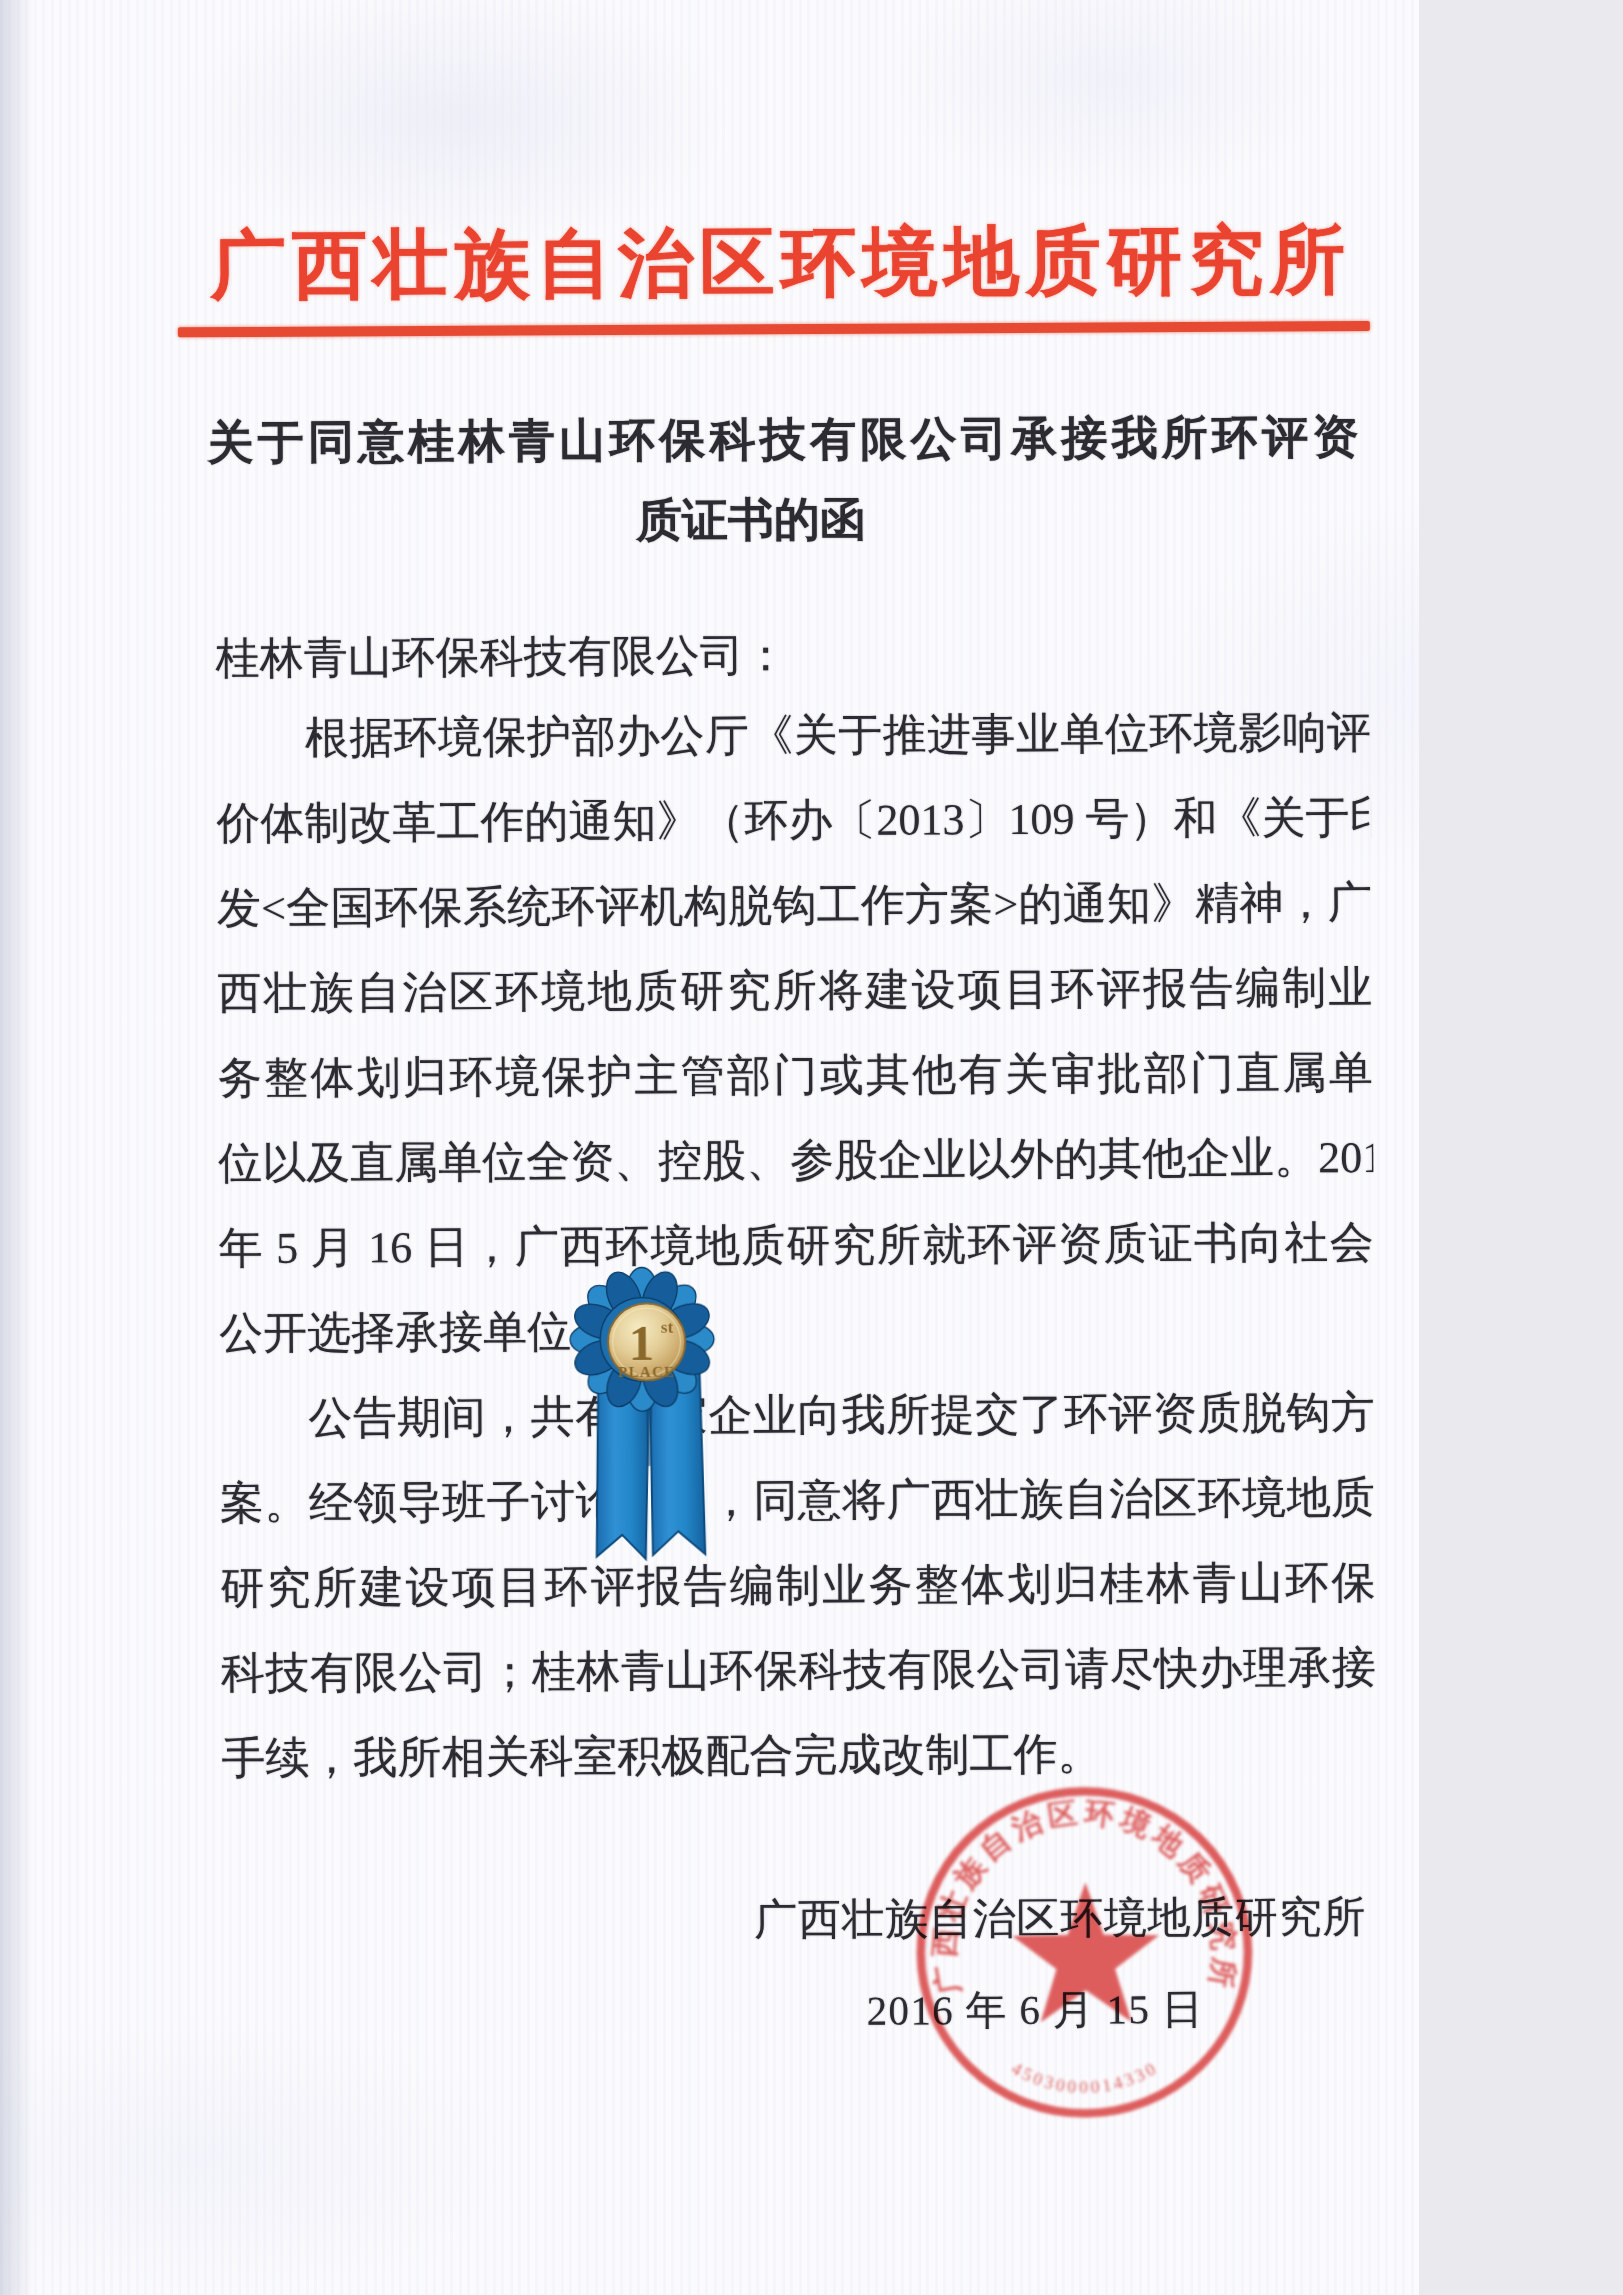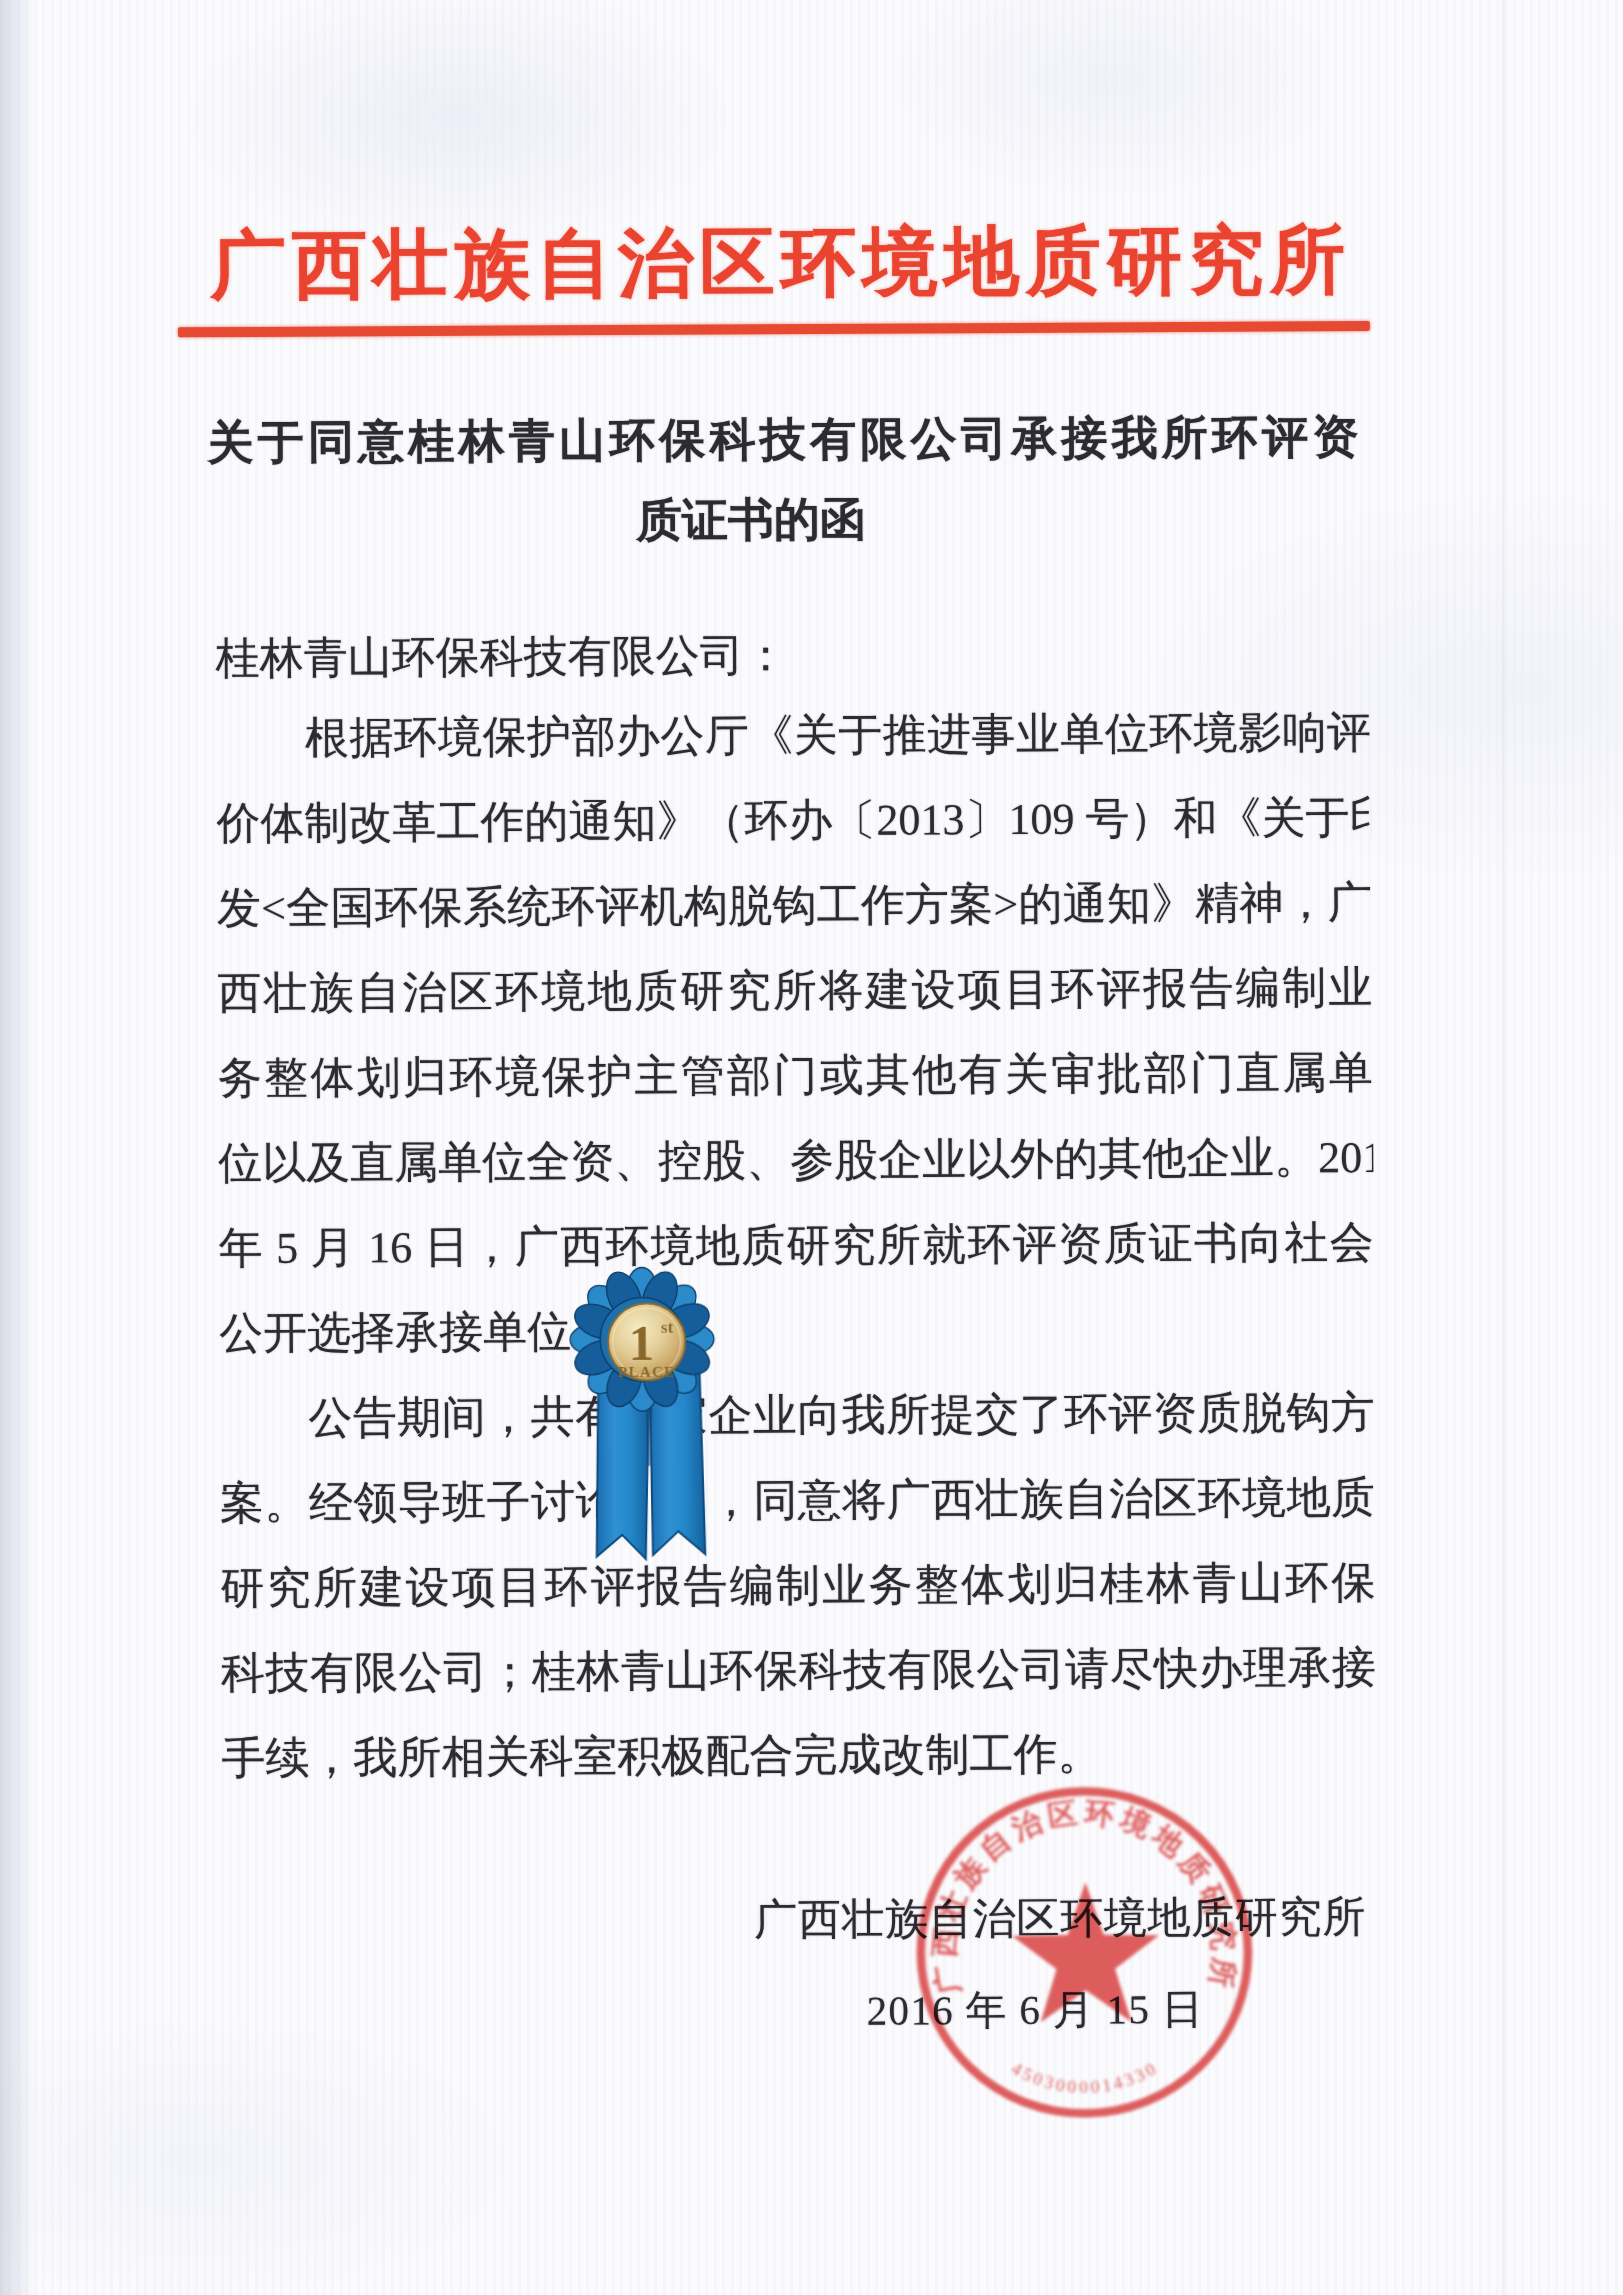--- a/index.html
+++ b/index.html
@@ -1,17 +1,17 @@
 <!DOCTYPE html>
 <html style="font-size:10.5px"><head>
 <meta charset="utf-8">
 <style>
   html,body { margin:0; padding:0; background:#e9e9ee; }
   #sheet {
-    position:relative; width:1623px; height:2295px; overflow:hidden;
+    position:relative; width:1419px; height:2295px; overflow:hidden;
     background-color:#fbfbfd;
     background-image:
       radial-gradient(ellipse 393px 196px at 458px 118px, rgba(228,230,242,.55), rgba(255,255,255,0) 70%),
       radial-gradient(ellipse 327px 170px at 1112px 79px, rgba(230,232,244,.45), rgba(255,255,255,0) 70%),
       radial-gradient(ellipse 523px 275px at 1518px 687px, rgba(231,233,246,.45), rgba(255,255,255,0) 72%),
       radial-gradient(ellipse 458px 196px at 196px 2159px, rgba(233,235,246,.4), rgba(255,255,255,0) 72%),
       repeating-linear-gradient(90deg, rgba(228,231,243,.25) 0 2.6px, rgba(255,255,255,0) 2.6px 8.5px);
     font-family:"Liberation Serif", serif;
   }
   #sheet::before { 

